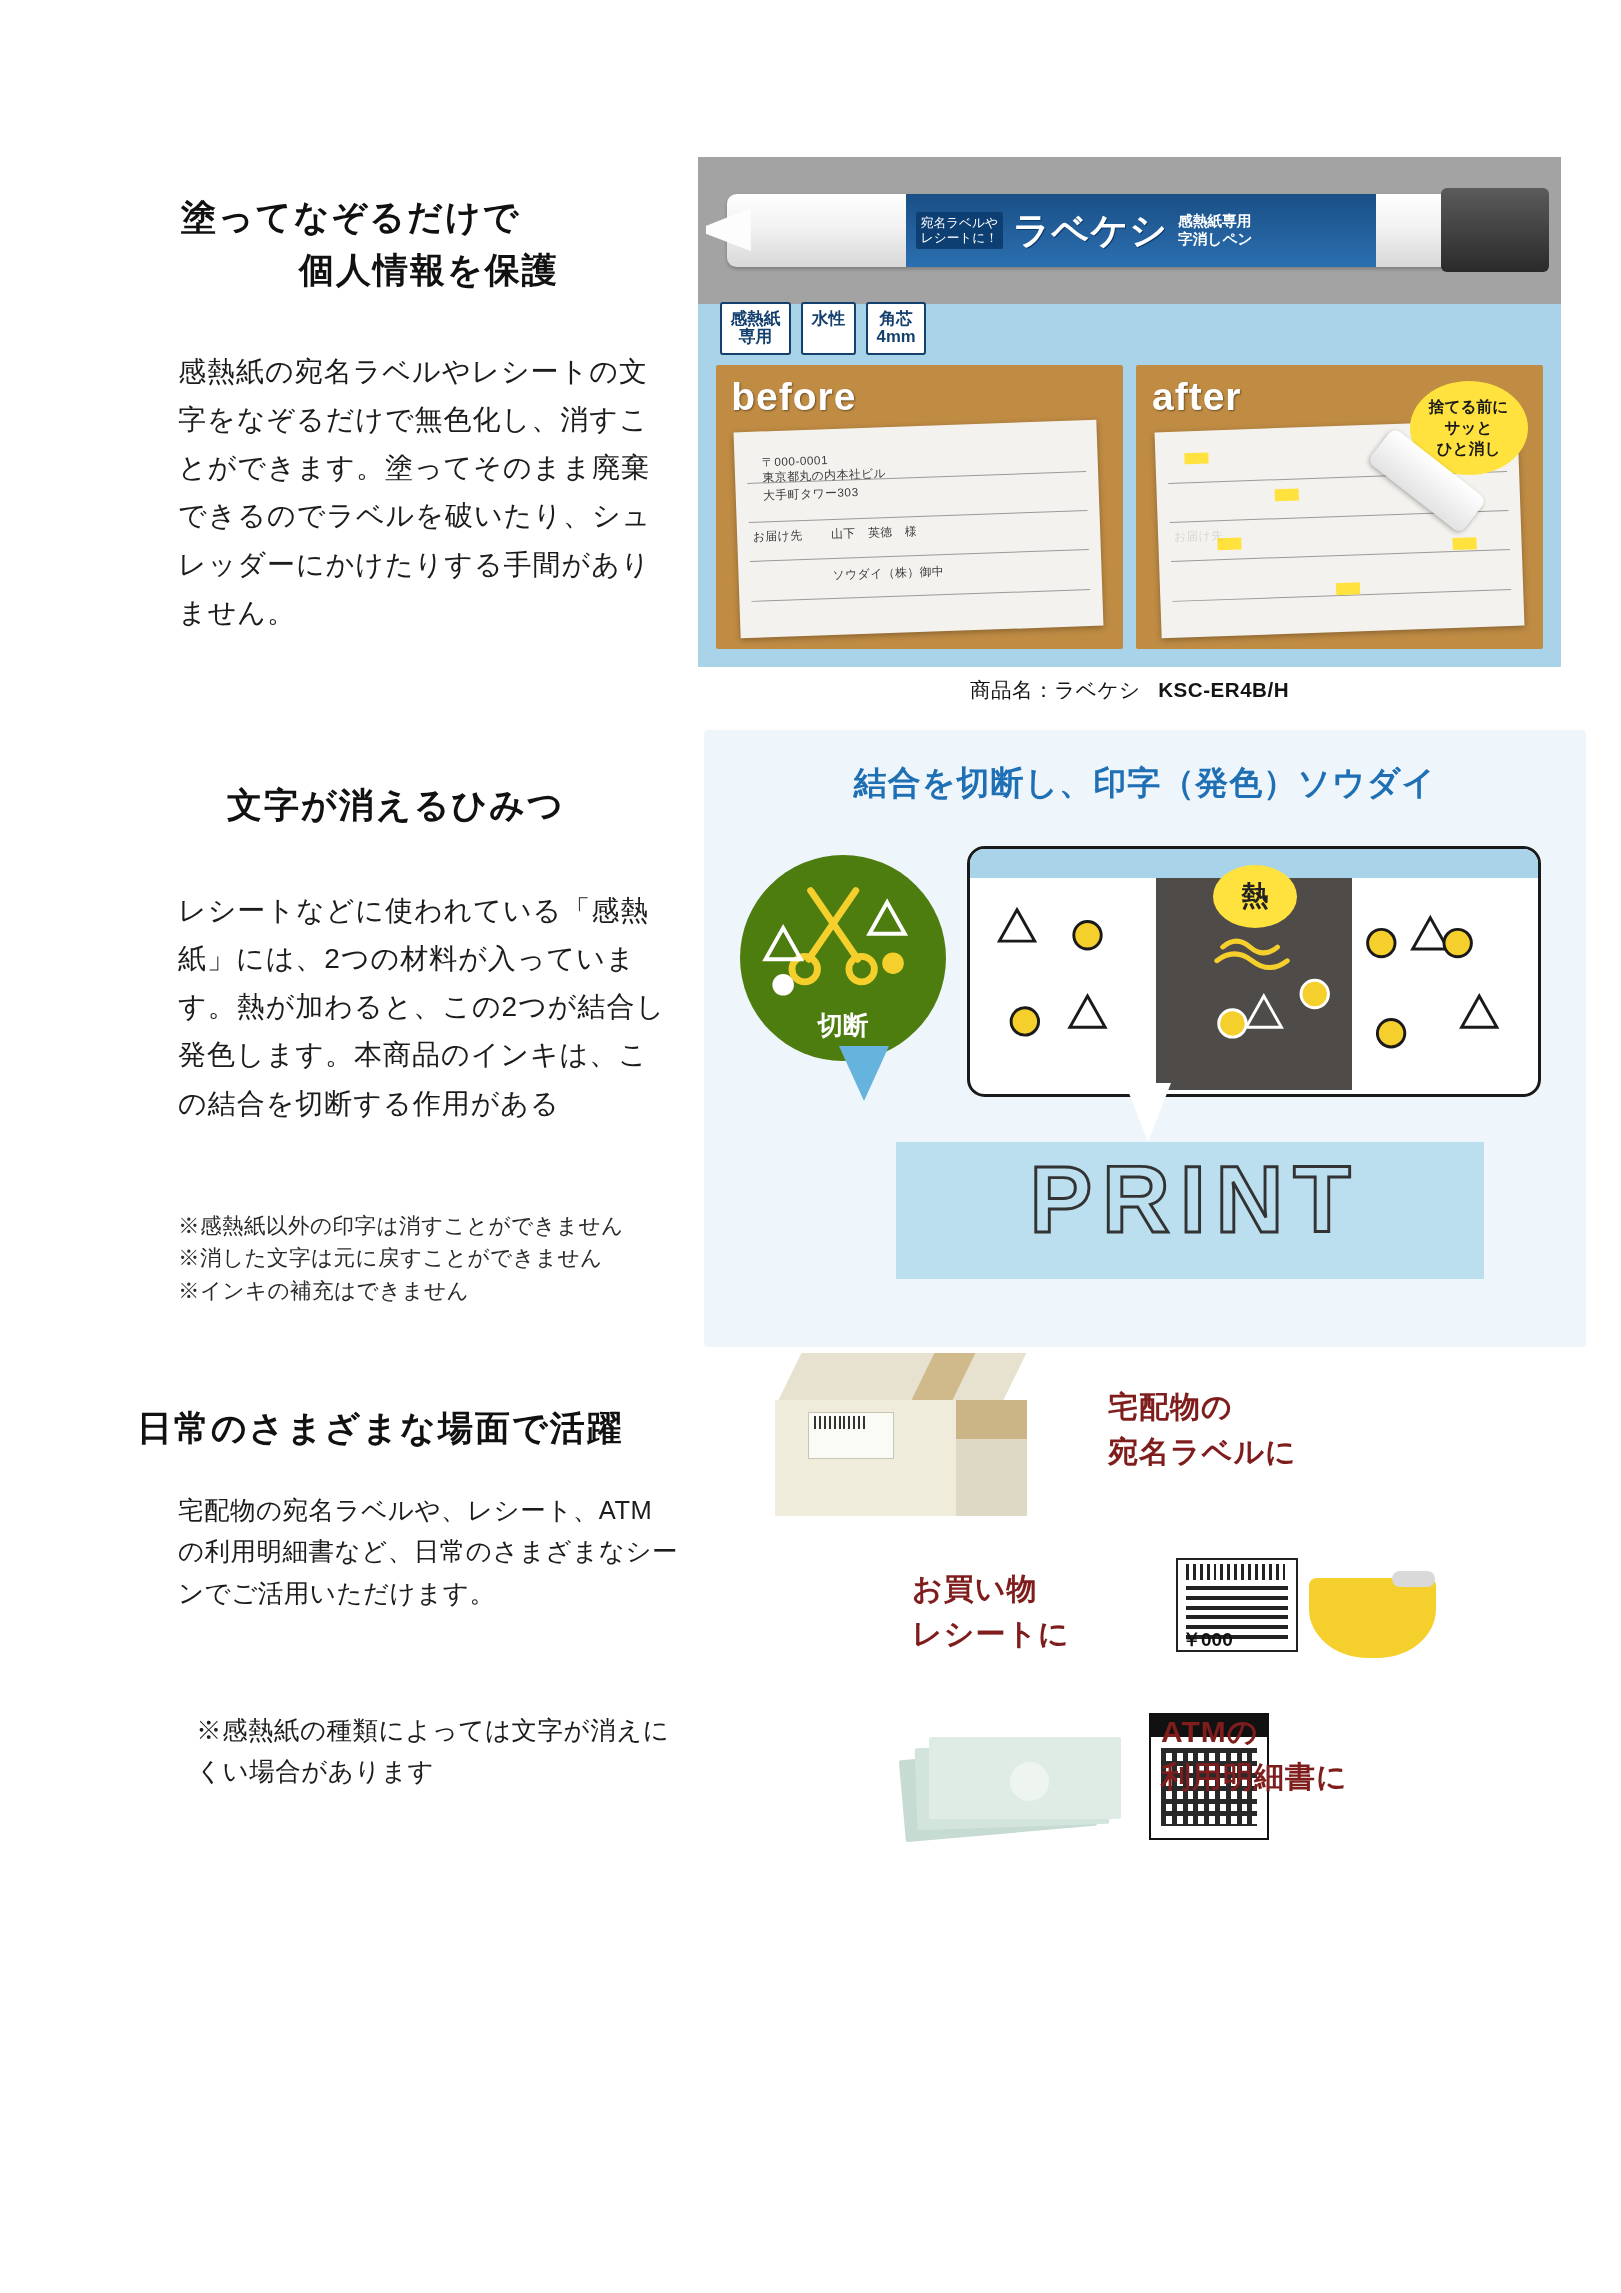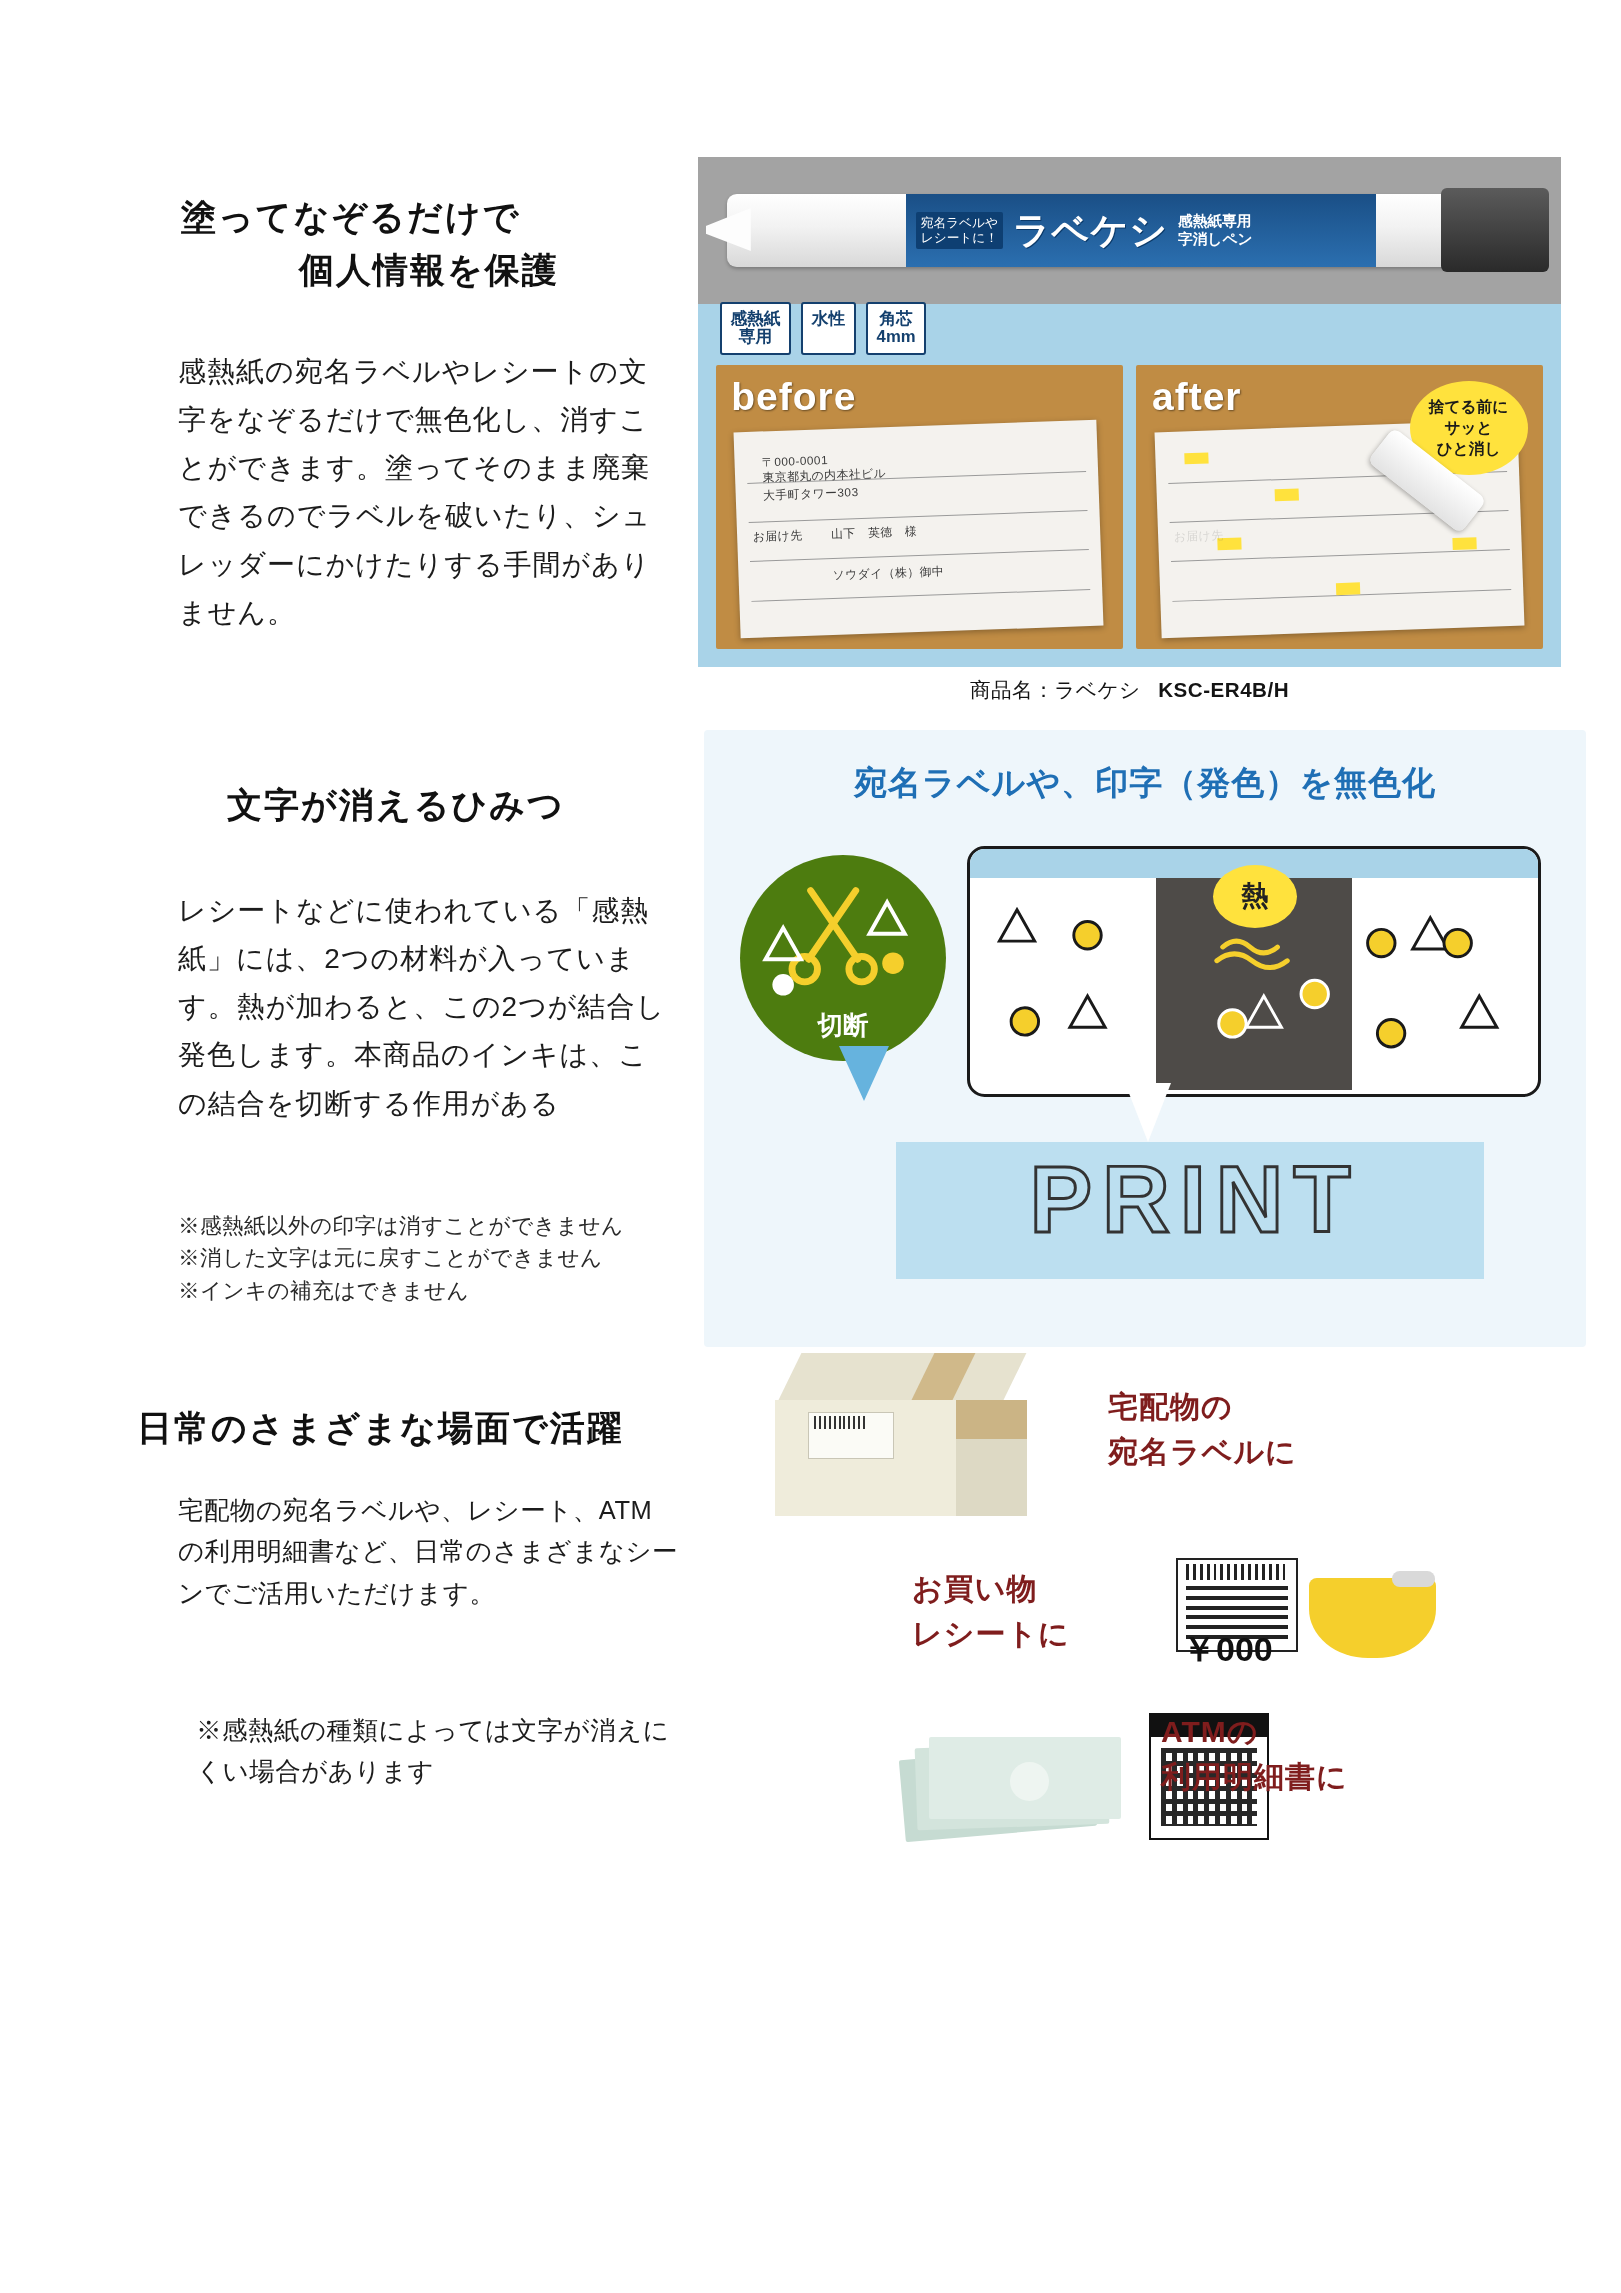--- a/index.html
+++ b/index.html
@@ -394,21 +394,21 @@
   .purse-clasp {
     position: absolute;
     left: 686px; top: 238px;
     width: 43px; height: 15.7px;
     background: #d9d9d9;
     border-radius: 7.8px;
   }
   .yen-text {
     position: absolute;
     left: 476px; top: 294px;
-    font-size: 34px; font-weight: 700; color: #111;
+    font-size: 19px; font-weight: 700; color: #111;
   }
   .bills {
     position: absolute;
     left: 196px; top: 390px;
     width: 225px; height: 118px;
   }
   .bill {
     position: absolute;
     width: 192px; height: 82px;
     background: #cfe0d8;
@@ -525,21 +525,21 @@
 
 <div class="abs head-lg" id="sec2-title">文字が消えるひみつ</div>
 <div class="abs body-txt" id="sec2-body">レシートなどに使われている「感熱紙」には、2つの材料が入っています。熱が加わると、この2つが結合し発色します。本商品のインキは、この結合を切断する作用がある</div>
 <div class="abs note-txt" id="sec2-notes">
   <div>※感熱紙以外の印字は消すことができません</div>
   <div>※消した文字は元に戻すことができません</div>
   <div>※インキの補充はできません</div>
 </div>
 
 <div class="abs" id="diagram">
-  <div class="d-title">宛名ラベルや、印字（発色）を無色化</div>
+  <div class="d-title">結合を切断し、印字（発色）ソウダイ</div>
 
   <div class="blue-circle">
     <svg width="206" height="157" viewBox="0 0 210 160" style="position:absolute;left:0;top:13.7px">
       <g stroke="#f5cf2c" stroke-width="7" fill="none" stroke-linecap="round">
         <line x1="72" y1="22" x2="120" y2="92"></line>
         <line x1="118" y1="22" x2="70" y2="92"></line>
         <circle cx="66" cy="102" r="13"></circle>
         <circle cx="124" cy="102" r="13"></circle>
       </g>
       <polygon points="150,34 168,66 132,66" fill="none" stroke="#ffffff" stroke-width="4"></polygon>

